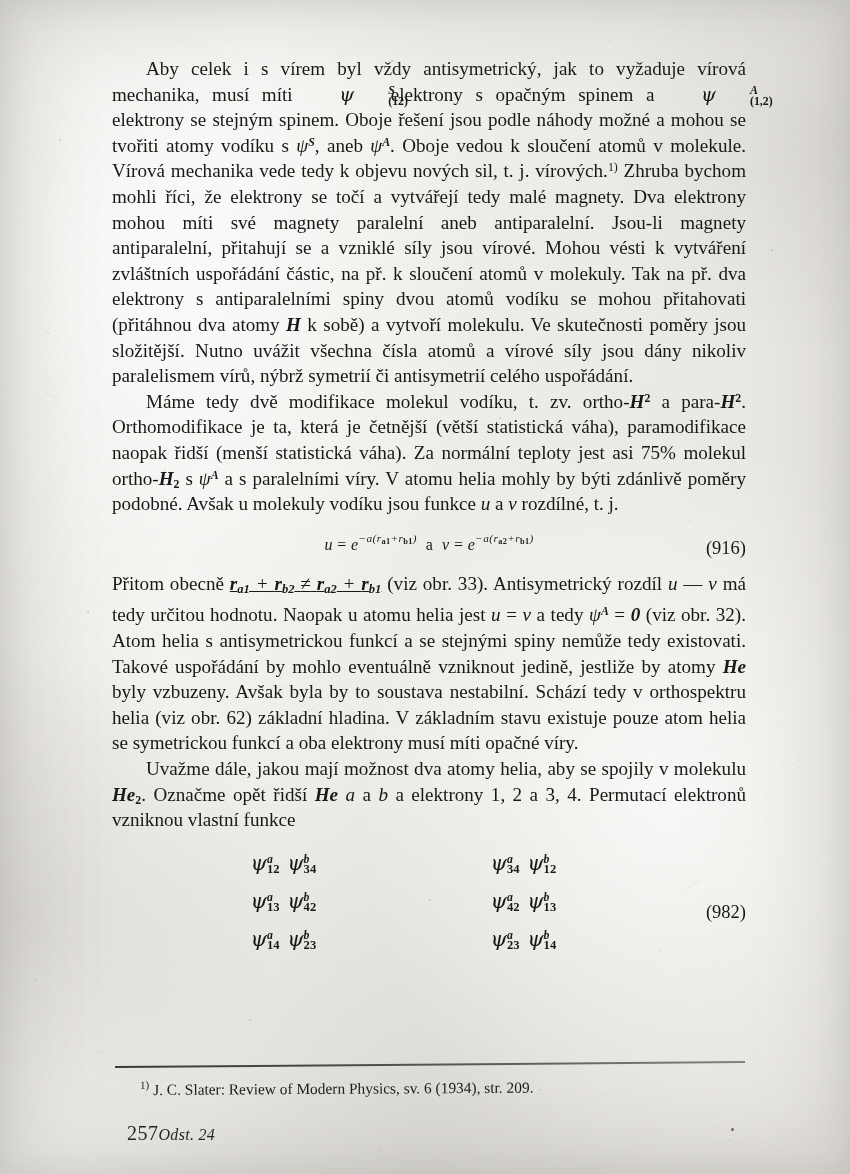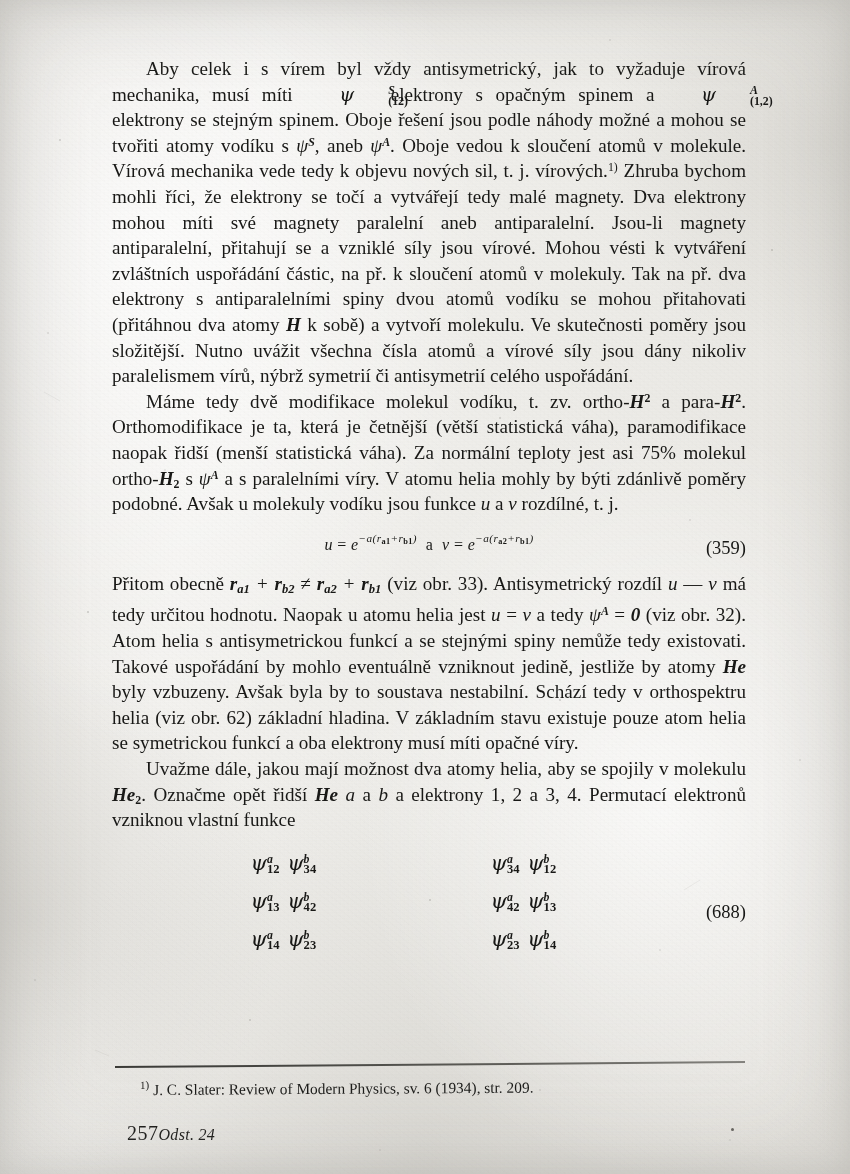--- a/index.html
+++ b/index.html
@@ -145,20 +145,21 @@
     font-style: italic;
   }
   .expo sub {
     font-size: 0.74em;
     vertical-align: -0.25em;
     font-style: normal;
     font-weight: bold;
   }
   .rsub {
     font-style: italic;
+    text-decoration: underline;
   }
   .rsub sub {
     font-size: 0.66em;
     vertical-align: -0.25em;
     font-weight: bold;
     font-style: italic;
   }
 
   
   #eq688 {
@@ -326,21 +327,21 @@
   </svg>
 
   <div id="textblock">
 
     <p><span>Aby celek i s vírem byl vždy antisymetrický, jak to vyžaduje vírová mechanika, musí míti </span><span class="pss"><span class="base">ψ</span><span class="sup">S</span><span class="sub">(12)</span></span><span style="display:inline-block;width:24px"></span><span> elektrony s opačným spinem a </span><span class="pss"><span class="base">ψ</span><span class="sup">A</span><span class="sub">(1,2)</span></span><span style="display:inline-block;width:30px"></span><span> elektrony se stejným spinem. Oboje řešení jsou podle náhody možné a mohou se tvořiti atomy vodíku s </span><span class="psi"><span>ψ</span><sup class="sm"><b class="bi">S</b></sup></span><span>, aneb </span><span class="psi"><span>ψ</span><sup class="sm"><b class="bi">A</b></sup></span><span>. Oboje vedou k sloučení atomů v molekule. Vírová mechanika vede tedy k objevu nových sil, t. j. vírových.</span><sup class="sm">1)</sup><span> Zhruba bychom mohli říci, že elektrony se točí a vytvářejí tedy malé magnety. Dva elektrony mohou míti své magnety paralelní aneb antiparalelní. Jsou-li magnety antiparalelní, přitahují se a vzniklé síly jsou vírové. Mohou vésti k vytváření zvláštních uspořádání částic, na př. k sloučení atomů v molekuly. Tak na př. dva elektrony s antiparalelními spiny dvou atomů vodíku se mohou přitahovati (přitáhnou dva atomy </span><i><b>H</b></i><span> k sobě) a vytvoří molekulu. Ve skutečnosti poměry jsou složitější. Nutno uvážit všechna čísla atomů a vírové síly jsou dány nikoliv paralelismem vírů, nýbrž symetrií či antisymetrií celého uspořádání.</span></p>
 
     <p><span>Máme tedy dvě modifikace molekul vodíku, t. zv. ortho-</span><i><b>H</b></i><sup class="sm"><b>2</b></sup><span> a para-</span><i><b>H</b></i><sup class="sm"><b>2</b></sup><span>. Orthomodifikace je ta, která je četnější (větší statistická váha), paramodifikace naopak řidší (menší statistická váha). Za normální teploty jest asi 75% molekul ortho-</span><i><b>H</b></i><sub class="sm"><b>2</b></sub><span> s </span><span class="psi"><span>ψ</span><sup class="sm"><b class="bi">A</b></sup></span><span> a s paralelními víry. V atomu helia mohly by býti zdánlivě poměry podobné. Avšak u molekuly vodíku jsou funkce </span><i>u</i><span> a </span><i>v</i><span> rozdílné, t. j.</span></p>
 
     <div class="eqn" id="eq687">
       <span class="body"><i>u</i>&nbsp;<span>=</span>&nbsp;<i>e</i><span class="expo"><span>−a</span><span>(</span><span>r</span><sub>a1</sub><span>+</span><span>r</span><sub>b1</sub><span>)</span></span>&nbsp;&nbsp;<span>a</span>&nbsp;&nbsp;<i>v</i>&nbsp;<span>=</span>&nbsp;<i>e</i><span class="expo"><span>−a</span><span>(</span><span>r</span><sub>a2</sub><span>+</span><span>r</span><sub>b1</sub><span>)</span></span></span>
-      <span class="eqno">(359)</span>
+      <span class="eqno">(916)</span>
     </div>
 
     <p class="noindent"><span>Přitom obecně </span><span class="rsub"><b><i>r</i><sub>a1</sub></b> + <b><i>r</i><sub>b2</sub></b> <span style="font-style:normal">≠</span> <b><i>r</i><sub>a2</sub></b> + <b><i>r</i><sub>b1</sub></b></span><span> (viz obr. 33). Antisymetrický rozdíl </span><i>u</i> <span style="font-style:normal">—</span> <i>v</i><span> má tedy určitou hodnotu. Naopak u atomu helia jest </span><i>u</i> = <i>v</i><span> a tedy </span><span class="psi">ψ<sup class="sm"><b class="bi">A</b></sup></span> <span style="font-style:normal">=</span> <b class="bi">0</b><span> (viz obr. 32). Atom helia s antisymetrickou funkcí a se stejnými spiny nemůže tedy existovati. Takové uspořádání by mohlo eventuálně vzniknout jedině, jestliže by atomy </span><i><b>He</b></i><span> byly vzbuzeny. Avšak byla by to soustava nestabilní. Schází tedy v orthospektru helia (viz obr. 62) základní hladina. V základním stavu existuje pouze atom helia se symetrickou funkcí a oba elektrony musí míti opačné víry.</span></p>
 
     <p><span>Uvažme dále, jakou mají možnost dva atomy helia, aby se spojily v molekulu </span><i><b>He</b></i><sub class="sm"><b>2</b></sub><span>. Označme opět řidší </span><i><b>He</b></i><span> </span><i>a</i><span> a </span><i>b</i><span> a elektrony 1, 2 a 3, 4. Permutací elektronů vzniknou vlastní funkce</span></p>
 
     <div id="eq688">
       <div class="row">
         <div class="colL">
           <span class="pst"><span class="g">ψ</span><span class="up">a</span><span class="dn">12</span></span>
@@ -364,21 +365,21 @@
       <div class="row">
         <div class="colL">
           <span class="pst"><span class="g">ψ</span><span class="up">a</span><span class="dn">14</span></span>
           <span class="pst"><span class="g">ψ</span><span class="up">b</span><span class="dn">23</span></span>
         </div>
         <div class="colR">
           <span class="pst"><span class="g">ψ</span><span class="up">a</span><span class="dn">23</span></span>
           <span class="pst"><span class="g">ψ</span><span class="up">b</span><span class="dn">14</span></span>
         </div>
       </div>
-      <span class="eqno">(688)</span>
+      <span class="eqno">(982)</span>
     </div>
 
   </div>
 
   <div id="footrule"></div>
 
   <div id="footnote">
     <sup class="fnmark">1)</sup>
     <span>J. C. Slater: Review of Modern Physics, sv. 6 (1934), str. 209.</span>
   </div>

